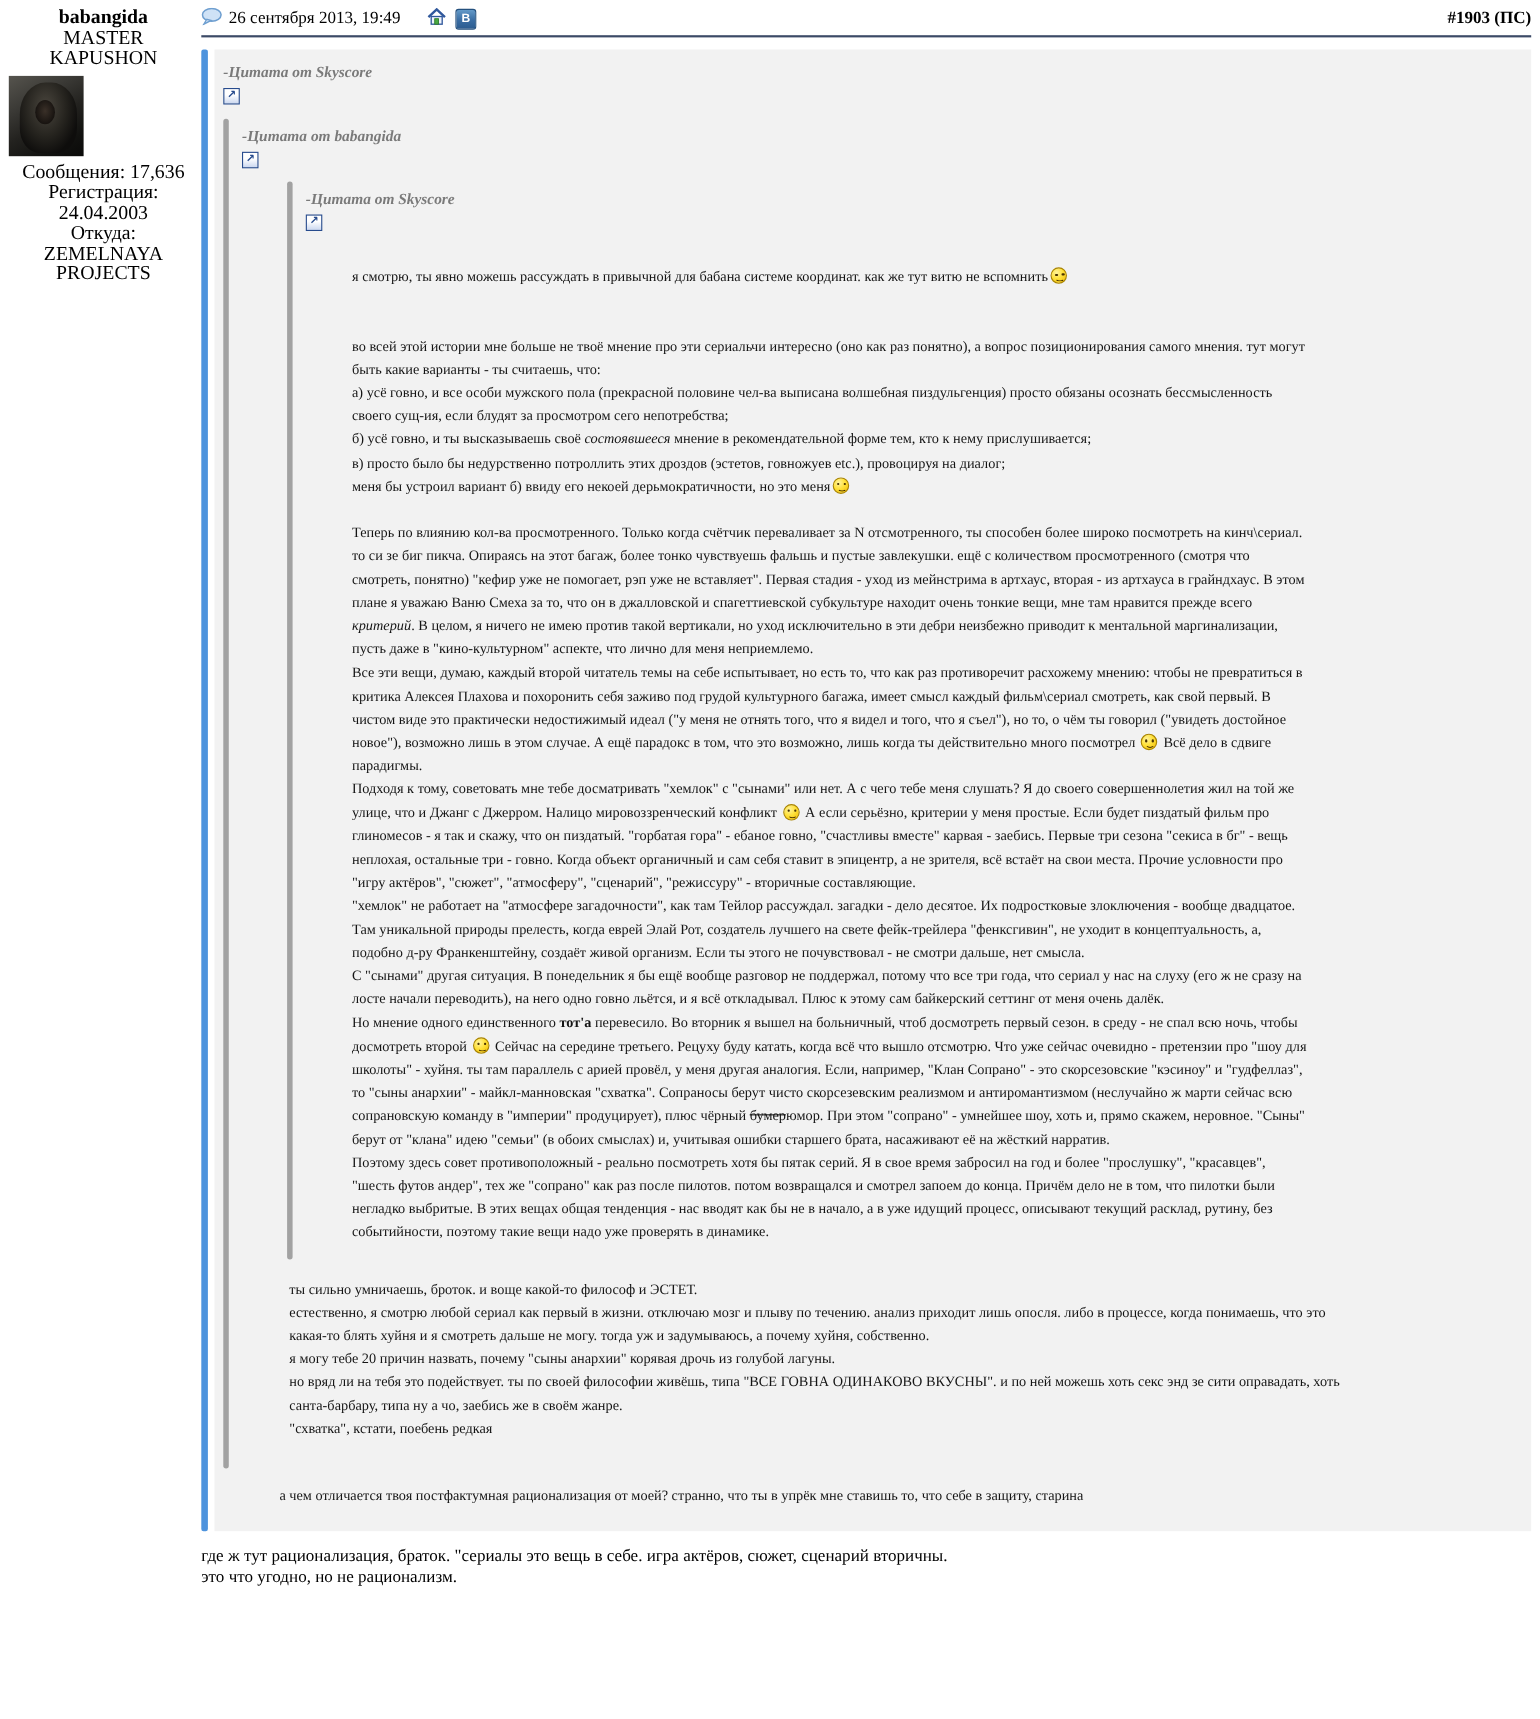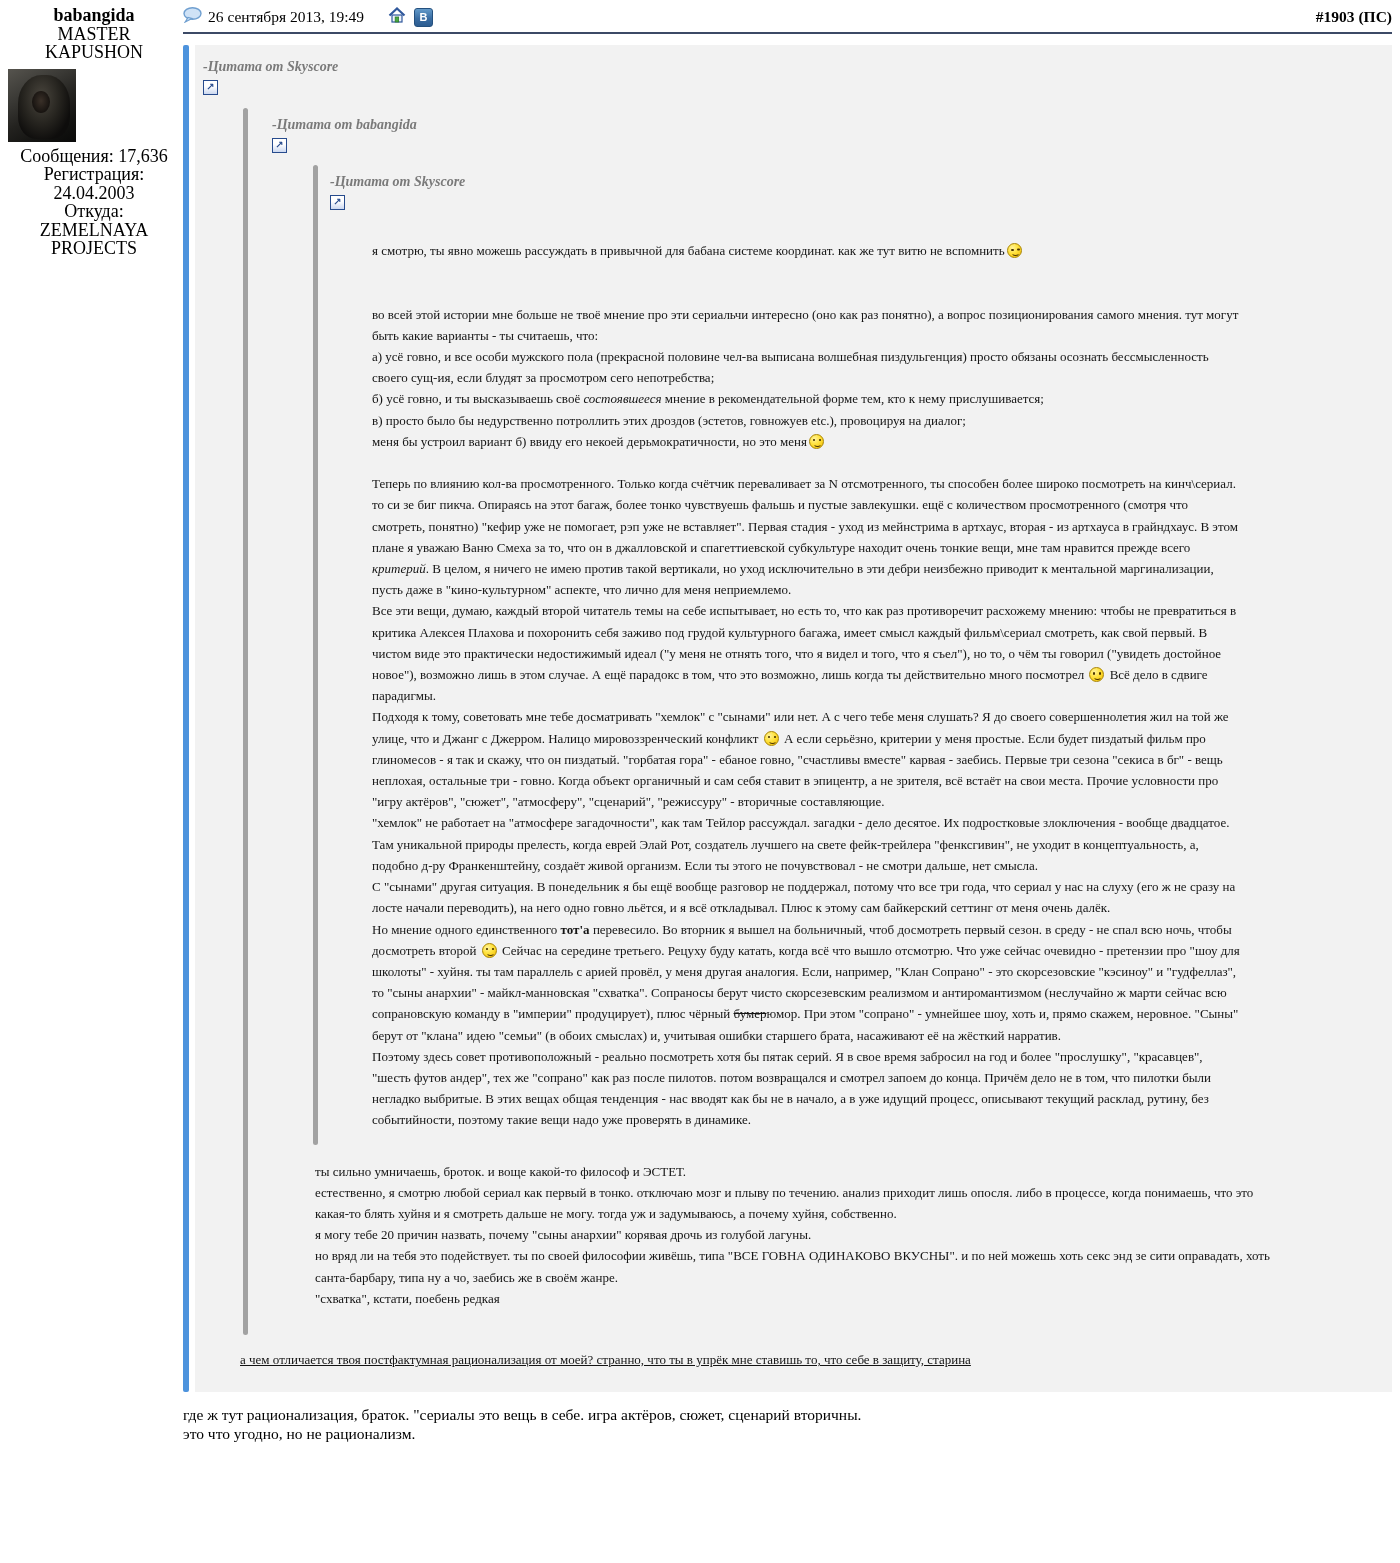--- a/index.html
+++ b/index.html
@@ -34,29 +34,29 @@
   
   .quote-outer{display:flex;margin-top:11px;}
   .bar-blue{width:6px;flex:none;background:#4d93dd;border-radius:2px;}
   .outer-content{flex:1;margin-left:6px;background:#f2f2f2;padding:13px 8px 22px 8px;min-width:0;}
   .qheader{font-size:14px;font-weight:bold;font-style:italic;color:#7a7a7a;line-height:17px;}
   .goto{display:inline-block;width:13px;height:13px;margin-top:5px;border:1px solid #274b8d;
         background:linear-gradient(#ffffff 40%,#ccd8f0 100%);color:#274b8d;
         font-size:10px;line-height:12px;text-align:center;font-weight:bold;
         font-family:"DejaVu Sans",sans-serif;}
   .goto::before{content:"\2197";}
-  .q2{display:flex;margin-top:13px;margin-left:40px;gap:12px;}
+  .q2{display:flex;margin-top:13px;}
   .q3{display:flex;margin-top:12px;margin-left:41px;}
   .bar-gray{width:5px;flex:none;background:#a2a2a2;border-radius:5px;}
   .q2-content{flex:1;margin-left:12px;padding:8px 0 26px 0;min-width:0;}
   .q3-content{flex:1;margin-left:12px;padding:8px 0 14px 0;min-width:0;}
   .qbody{font-size:13px;line-height:21.2px;color:#141414;}
   .q3-body{margin:30px 0 0 42px;width:868px;}
   .q2-reply{margin:16px 0 0 43px;max-width:966px;}
-  .outer-reply{margin:14px 0 0 37px;text-decoration:underline;}
+  .outer-reply{margin:14px 0 0 51px;}
   .post-body{margin-top:14px;font-size:15.5px;line-height:18.4px;}
 
   .line{min-height:1em;}
   .it{font-style:italic;}
   .bd{font-weight:bold;}
   .st{text-decoration:line-through;}
 
   
   .sm{display:inline-block;width:15px;height:15px;border-radius:50%;position:relative;
       vertical-align:-3px;margin:0 2px;
@@ -142,21 +142,21 @@
                     <div class="line"><span>"хемлок" не работает на "атмосфере загадочности", как там Тейлор рассуждал. загадки - дело десятое. Их подростковые злоключения - вообще двадцатое. Там уникальной природы прелесть, когда еврей Элай Рот, создатель лучшего на свете фейк-трейлера "фенксгивин", не уходит в концептуальность, а, подобно д-ру Франкенштейну, создаёт живой организм. Если ты этого не почувствовал - не смотри дальше, нет смысла.</span></div>
                     <div class="line"><span>С "сынами" другая ситуация. В понедельник я бы ещё вообще разговор не поддержал, потому что все три года, что сериал у нас на слуху (его ж не сразу на лосте начали переводить), на него одно говно льётся, и я всё откладывал. Плюс к этому сам байкерский сеттинг от меня очень далёк.</span></div>
                     <div class="line"><span>Но мнение одного единственного </span><span class="bd">тот'а</span><span> перевесило. Во вторник я вышел на больничный, чтоб досмотреть первый сезон. в среду - не спал всю ночь, чтобы досмотреть второй </span><span class="sm "></span><span> Сейчас на середине третьего. Рецуху буду катать, когда всё что вышло отсмотрю. Что уже сейчас очевидно - претензии про "шоу для школоты" - хуйня. ты там параллель с арией провёл, у меня другая аналогия. Если, например, "Клан Сопрано" - это скорсезовские "кэсиноу" и "гудфеллаз", то "сыны анархии" - майкл-манновская "схватка". Сопраносы берут чисто скорсезевским реализмом и антиромантизмом (неслучайно ж марти сейчас всю сопрановскую команду в "империи" продуцирует), плюс чёрный </span><span class="st">бумер</span><span>юмор. При этом "сопрано" - умнейшее шоу, хоть и, прямо скажем, неровное. "Сыны" берут от "клана" идею "семьи" (в обоих смыслах) и, учитывая ошибки старшего брата, насаживают её на жёсткий нарратив.</span></div>
                     <div class="line"><span>Поэтому здесь совет противоположный - реально посмотреть хотя бы пятак серий. Я в свое время забросил на год и более "прослушку", "красавцев", "шесть футов андер", тех же "сопрано" как раз после пилотов. потом возвращался и смотрел запоем до конца. Причём дело не в том, что пилотки были негладко выбритые. В этих вещах общая тенденция - нас вводят как бы не в начало, а в уже идущий процесс, описывают текущий расклад, рутину, без событийности, поэтому такие вещи надо уже проверять в динамике.</span></div>
                   </div>
               </div>
             </div>
 
             <div class="qbody q2-reply">
                 <div class="line"><span>ты сильно умничаешь, броток. и воще какой-то философ и ЭСТЕТ.</span></div>
-                <div class="line"><span>естественно, я смотрю любой сериал как первый в тонко. отключаю мозг и плыву по течению. анализ приходит лишь опосля. либо в процессе, когда понимаешь, что это какая-то блять хуйня и я смотреть дальше не могу. тогда уж и задумываюсь, а почему хуйня, собственно.</span></div>
+                <div class="line"><span>естественно, я смотрю любой сериал как первый в жизни. отключаю мозг и плыву по течению. анализ приходит лишь опосля. либо в процессе, когда понимаешь, что это какая-то блять хуйня и я смотреть дальше не могу. тогда уж и задумываюсь, а почему хуйня, собственно.</span></div>
                 <div class="line"><span>я могу тебе 20 причин назвать, почему "сыны анархии" корявая дрочь из голубой лагуны.</span></div>
                 <div class="line"><span>но вряд ли на тебя это подействует. ты по своей философии живёшь, типа "ВСЕ ГОВНА ОДИНАКОВО ВКУСНЫ". и по ней можешь хоть секс энд зе сити оправадать, хоть санта-барбару, типа ну а чо, заебись же в своём жанре.</span></div>
                 <div class="line"><span>"схватка", кстати, поебень редкая</span></div>
               </div>
           </div>
         </div>
 
         <div class="qbody outer-reply">
             <div class="line"><span>а чем отличается твоя постфактумная рационализация от моей? странно, что ты в упрёк мне ставишь то, что себе в защиту, старина</span></div>
           </div>

